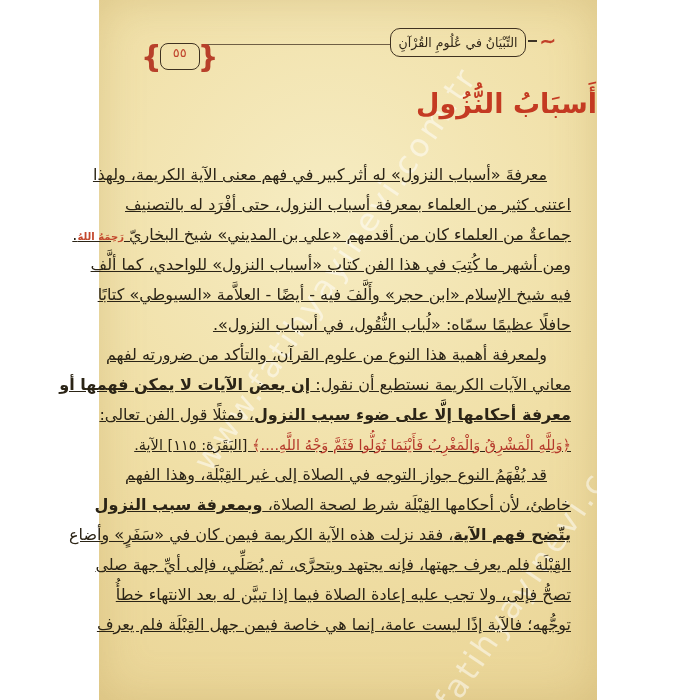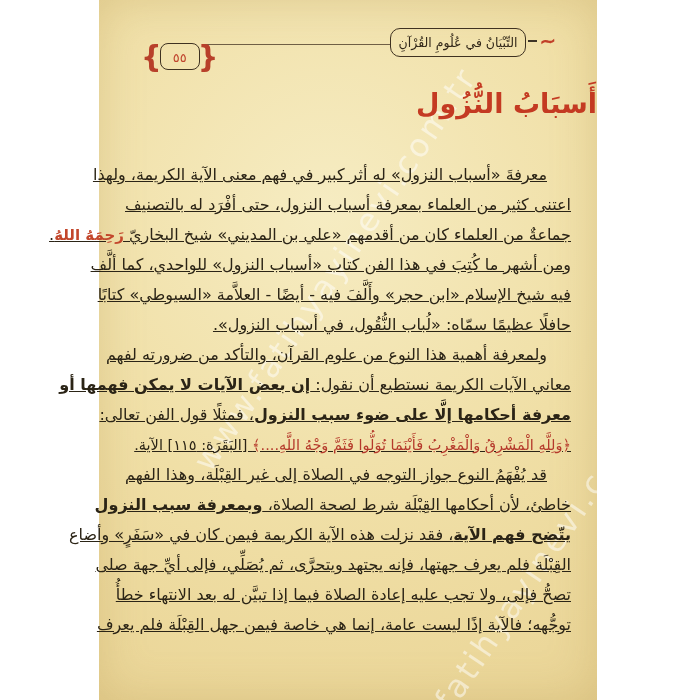--- a/index.html
+++ b/index.html
@@ -9,21 +9,21 @@
   .page{position:absolute;left:99px;top:0;width:498px;height:700px;
         background:radial-gradient(ellipse 130% 95% at 46% 30%,#f6ecc2 0%,#f0dfa6 45%,#e7d08f 100%);
         box-shadow:inset 0 0 46px rgba(172,140,70,.28);direction:rtl;}
   
   .hdr-line{position:absolute;left:104px;top:44px;width:187px;height:0;
             border-top:1.2px solid #6f5f45;}
   .pagenum{position:absolute;left:42px;top:27px;display:flex;align-items:center;direction:ltr;}
   .pagenum .brace{color:#b8402a;font-size:29px;line-height:30px;font-weight:bold;
                   transform:scaleY(1.05);}
   .pagenum .num-box{width:38px;height:25px;margin:16px -2px;border:1.6px solid #3f3221;
-                    border-radius:8px;display:flex;align-items:center;justify-content:center;}
+                    border-radius:8px;display:flex;align-items:flex-start;justify-content:center;}
   .pagenum .num{color:#c0452e;font-size:13px;letter-spacing:2px;padding-top:1px;}
   .title-box{position:absolute;left:291px;top:28px;width:136px;height:29px;
              border:1.5px solid #3f3221;border-radius:10px;display:flex;align-items:center;
              justify-content:center;box-sizing:border-box;}
   .title-box .t{font-size:12.5px;font-weight:normal;color:#33291a;white-space:nowrap;}
   .hdr-mark{position:absolute;left:429px;top:31px;display:flex;align-items:center;direction:ltr;}
   .hdr-mark .dash{width:9px;height:2px;background:#3d3426;margin-right:2px;}
   .hdr-mark .sq{color:#c13f28;font-size:21px;font-weight:bold;line-height:20px;
                 transform:rotate(-6deg);}
   
@@ -38,21 +38,21 @@
   
   .body-text{position:absolute;left:26px;top:160px;width:446px;color:#2b2416;
              font-size:16px;}
   .line{height:30px;line-height:30px;text-align:justify;text-align-last:justify;
         white-space:nowrap;overflow:visible;text-decoration:underline;}
   .line.ind{padding-right:24px;}
   .line.endline{text-align-last:right;}
   .line.verse{font-size:14.5px;margin-left:35px;}
   .s-b{font-weight:bold;}
   .s-r{color:#b5392b;}
-  .s-rh{color:#c3472c;font-size:15px;font-weight:bold;}
+  .s-rh{color:#c3472c;font-size:10px;font-weight:bold;}
 </style>
 </head>
 <body>
 
 <div class="canvas">
   <div class="page">
 
     <div class="wm wm1">www.fatihyayinevi.com.tr</div>
     <div class="wm wm2">www.fatihyayinevi.com.tr</div>
 

